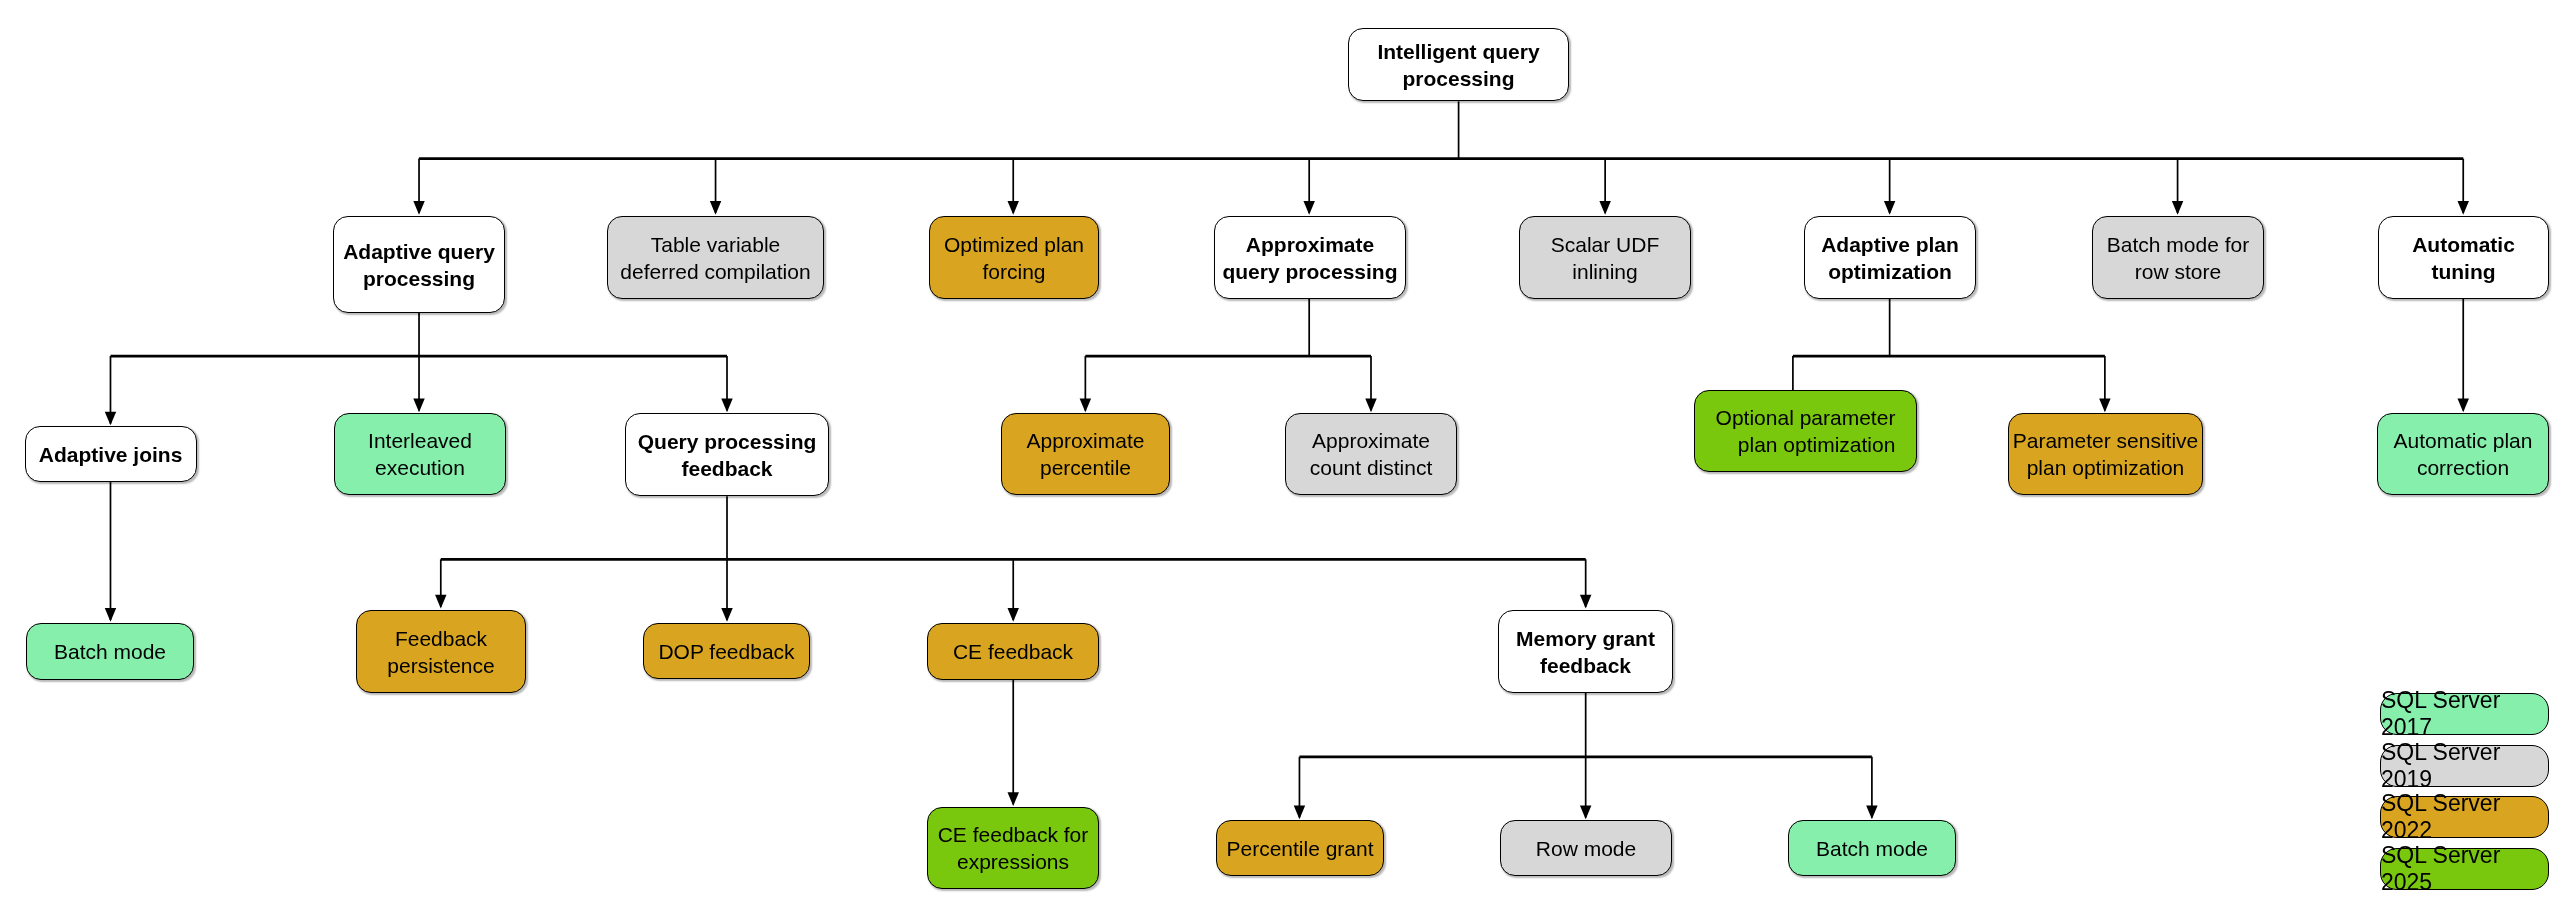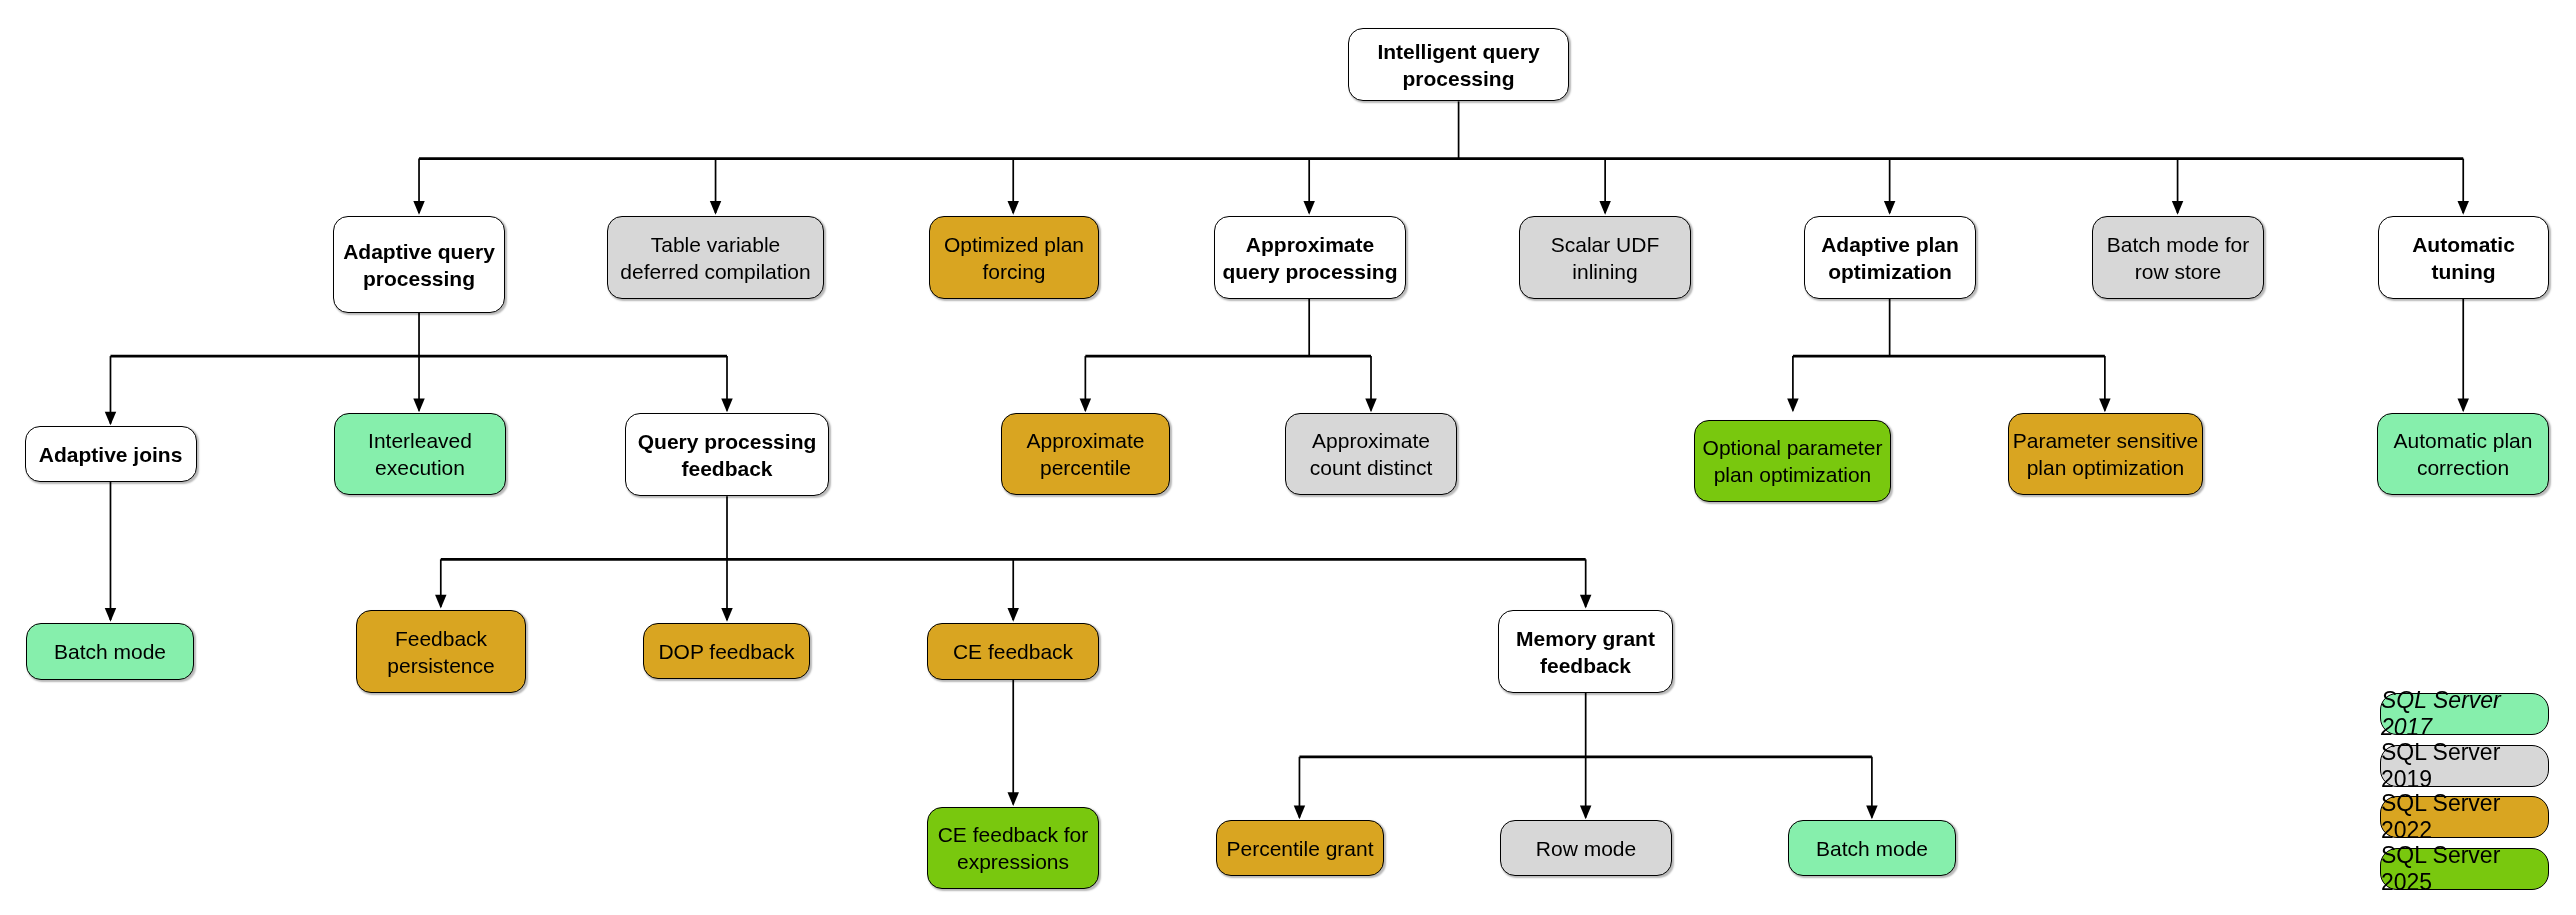--- a/index.html
+++ b/index.html
@@ -106,21 +106,21 @@
   <div class="node white bold" style="left:2378px;top:216px;width:171px;height:83px;">Automatic
 tuning</div>
   <div class="node blue" style="left:334px;top:413px;width:172px;height:82px;">Interleaved
 execution</div>
   <div class="node white bold" style="left:625px;top:413px;width:204px;height:83px;">Query processing
 feedback</div>
   <div class="node gold" style="left:1001px;top:413px;width:169px;height:82px;">Approximate
 percentile</div>
   <div class="node gray" style="left:1285px;top:413px;width:172px;height:82px;">Approximate
 count distinct</div>
-  <div class="node green" style="left:1694px;top:420px;width:197px;height:82px;">Optional parameter
+  <div class="node green" style="left:1694px;top:390px;width:223px;height:82px;text-align:right;">Optional parameter
 plan optimization</div>
   <div class="node gold" style="left:2008px;top:413px;width:195px;height:82px;">Parameter sensitive
 plan optimization</div>
   <div class="node blue" style="left:2377px;top:413px;width:172px;height:82px;">Automatic plan
 correction</div>
 
   <div class="node blue" style="left:26px;top:623px;width:168px;height:57px;">Batch mode</div>
   <div class="node gold" style="left:356px;top:610px;width:170px;height:83px;">Feedback
 persistence</div>
   <div class="node gold" style="left:643px;top:623px;width:167px;height:56px;">DOP feedback</div>
@@ -128,20 +128,20 @@
   <div class="node white bold" style="left:1498px;top:610px;width:175px;height:83px;">Memory grant
 feedback</div>
 
   <div class="node green" style="left:927px;top:807px;width:172px;height:82px;">CE feedback for
 expressions</div>
   <div class="node gold" style="left:1216px;top:820px;width:168px;height:56px;">Percentile grant</div>
   <div class="node gray" style="left:1500px;top:820px;width:172px;height:56px;">Row mode</div>
   <div class="node blue" style="left:1788px;top:820px;width:168px;height:56px;">Batch mode</div>
 
   <div>
-    <div class="legend-chip blue" style="left:2380px;top:693px;width:169px;height:42px;font-style:italic;">SQL Server 2017</div>
+    <div class="legend-chip blue" style="left:2380px;top:693px;width:169px;height:42px;">SQL Server 2017</div>
     <div class="legend-chip gray" style="left:2380px;top:745px;width:169px;height:42px;">SQL Server 2019</div>
     <div class="legend-chip gold" style="left:2380px;top:796px;width:169px;height:42px;">SQL Server 2022</div>
     <div class="legend-chip green" style="left:2380px;top:848px;width:169px;height:42px;">SQL Server 2025</div>
   </div>
 
 </div>
 
 
 </body></html>

